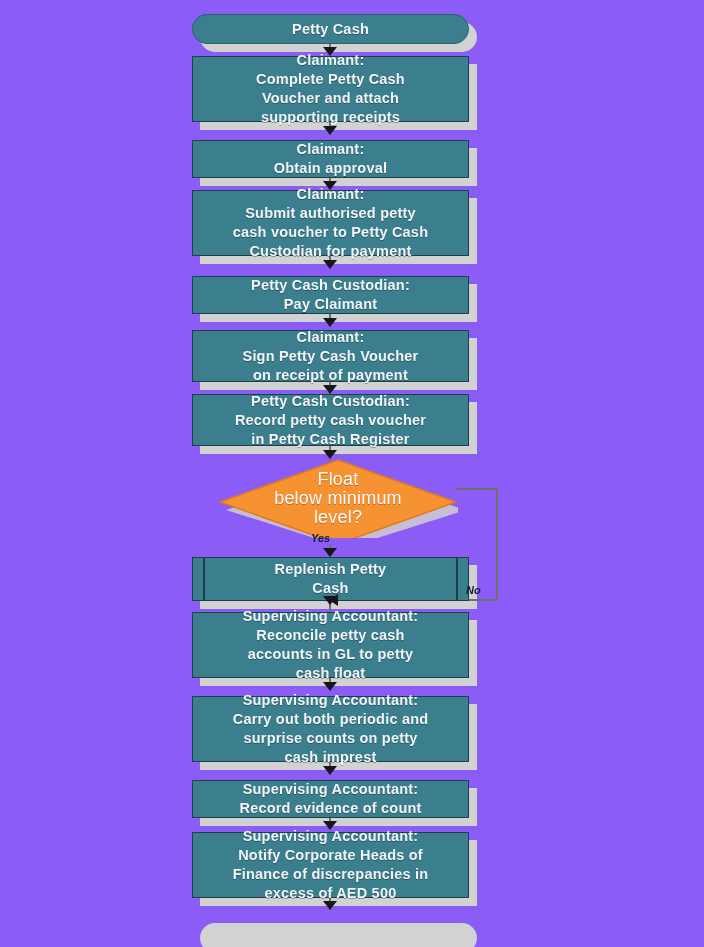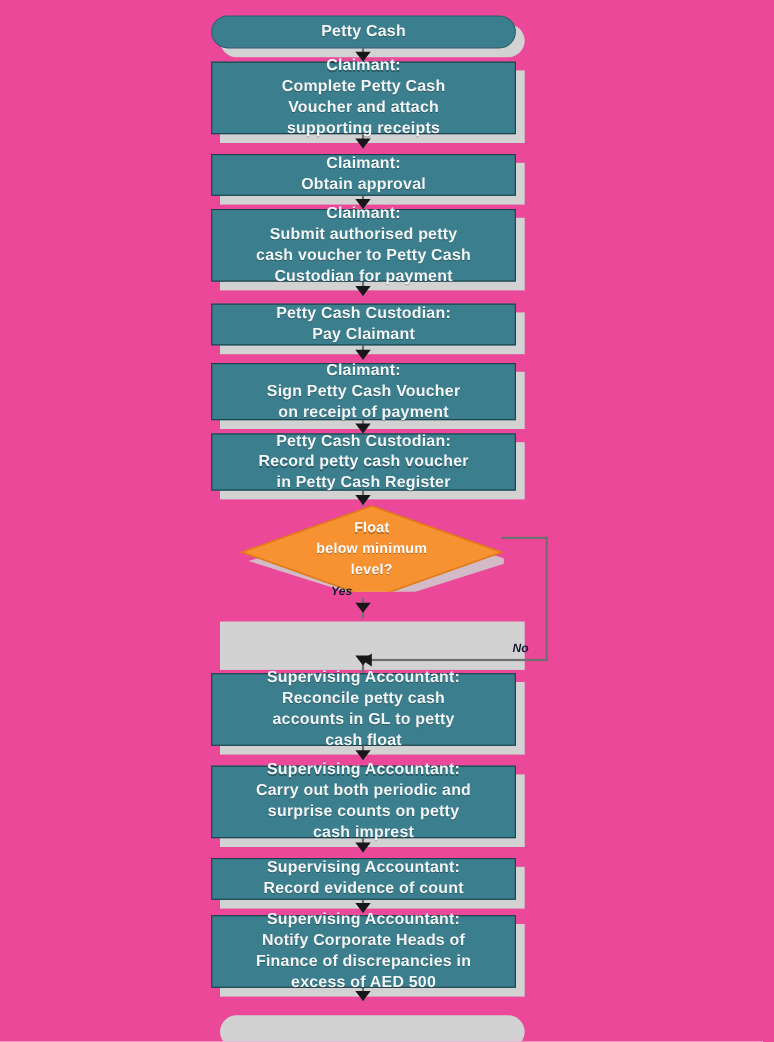--- a/index.html
+++ b/index.html
@@ -7,21 +7,21 @@
     padding: 0;
     background: #ffffff;
   }
   body {
     font-family: "Liberation Sans", sans-serif;
   }
   #canvas {
     position: relative;
     width: 704px;
     height: 947px;
-    background: #ec4899;
+    background: #8b5cf6;
     overflow: hidden;
   }
 
   
   .node {
     position: absolute;
     box-sizing: border-box;
     display: flex;
     align-items: center;
     justify-content: center;
@@ -68,22 +68,22 @@
   .diamond-wrap { position: absolute; z-index: 2; }
   .diamond-wrap svg { display: block; }
   .diamond-label {
     position: absolute;
     inset: 0;
     display: flex;
     align-items: center;
     justify-content: center;
     text-align: center;
     color: #fdfdfd;
-    font-weight: bold;
-    font-size: 13px;
+    font-weight: normal;
+    font-size: 18px;
     line-height: 19px;
     letter-spacing: 0.2px;
     text-shadow: 0 1px 0 rgba(0,0,0,0.28);
     white-space: pre-line;
     pointer-events: none;
   }
 
   
   .conn-line {
     position: absolute;
@@ -199,30 +199,34 @@
     <svg width="240" height="80" viewBox="0 0 240 80">
       <polygon points="128,14 248,52 128,90 8,52" fill="#cfcfcf" opacity="0.85"></polygon>
       <polygon points="120,2 238,44 120,86 2,44" fill="#f79232" stroke="#e07b18" stroke-width="1.5"></polygon>
     </svg>
     <div class="diamond-label">Float
 below minimum
 level?</div>
   </div>
 
   <div class="conn-line v" style="left:329px; top:544px; height:18px;"></div>
-  <div class="edge-label" style="left:301px; top:532px;">Yes</div>
+  <div class="edge-label" style="left:311px; top:532px;">Yes</div>
   <div class="arrow-down" style="left:323px; top:548px;"></div>
 
   <div class="conn-line h" style="left:456px; top:488px; width:42px;"></div>
   <div class="conn-line v" style="left:496px; top:488px; height:113px;"></div>
   <div class="conn-line h" style="left:336px; top:599px; width:161px;"></div>
   <div class="edge-label" style="left:466px; top:584px;">No</div>
   <div class="arrow-left" style="left:329px; top:594px;"></div>
 
   <div class="shadow" style="left:200px; top:565px; width:277px; height:44px;"></div>
+  <div class="node predef" id="node-n7" style="left:192px; top:557px; width:277px; height:44px;">
+    <span class="txt">Replenish Petty
+Cash</span>
+  </div>
 
   <div class="conn-line v" style="left:329px; top:601px; height:12px;"></div>
   <div class="arrow-down" style="left:323px; top:596px;"></div>
 
   <div class="shadow" style="left:200px; top:620px; width:277px; height:66px;"></div>
   <div class="node" id="node-n8" style="left:192px; top:612px; width:277px; height:66px;">
     <span class="txt">Supervising Accountant:
 Reconcile petty cash
 accounts in GL to petty
 cash float</span>

